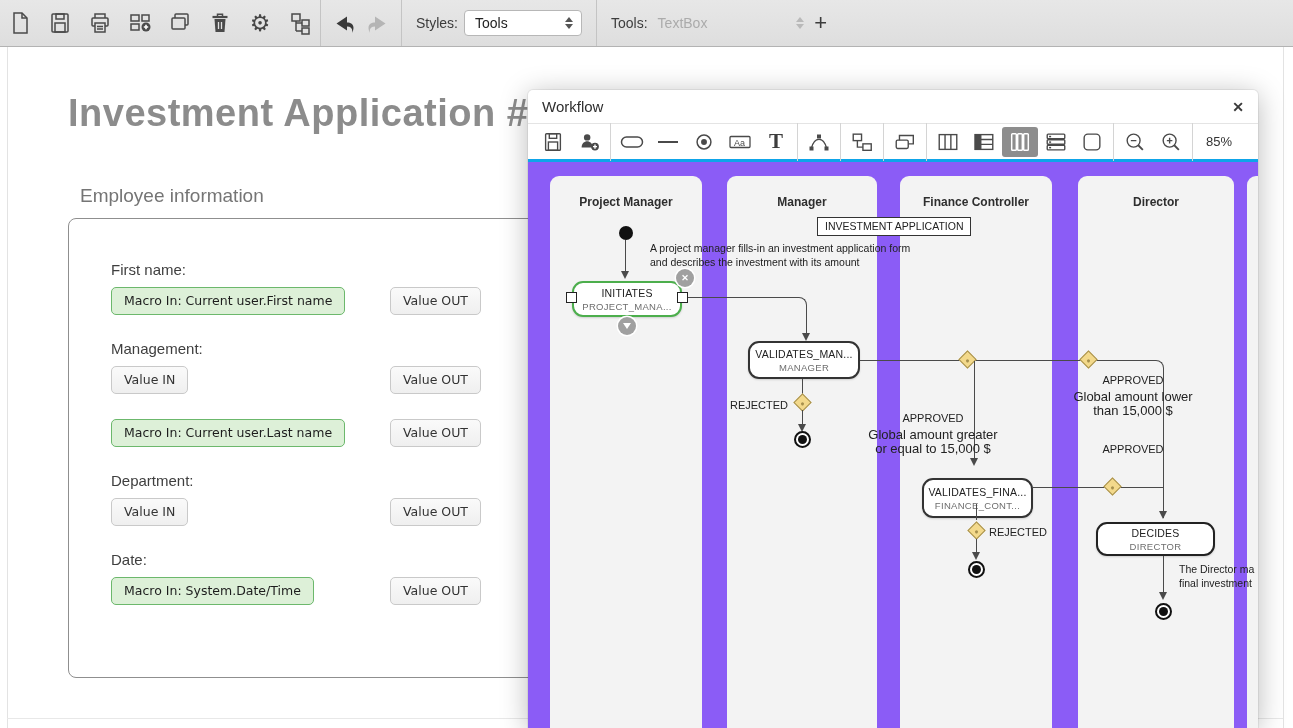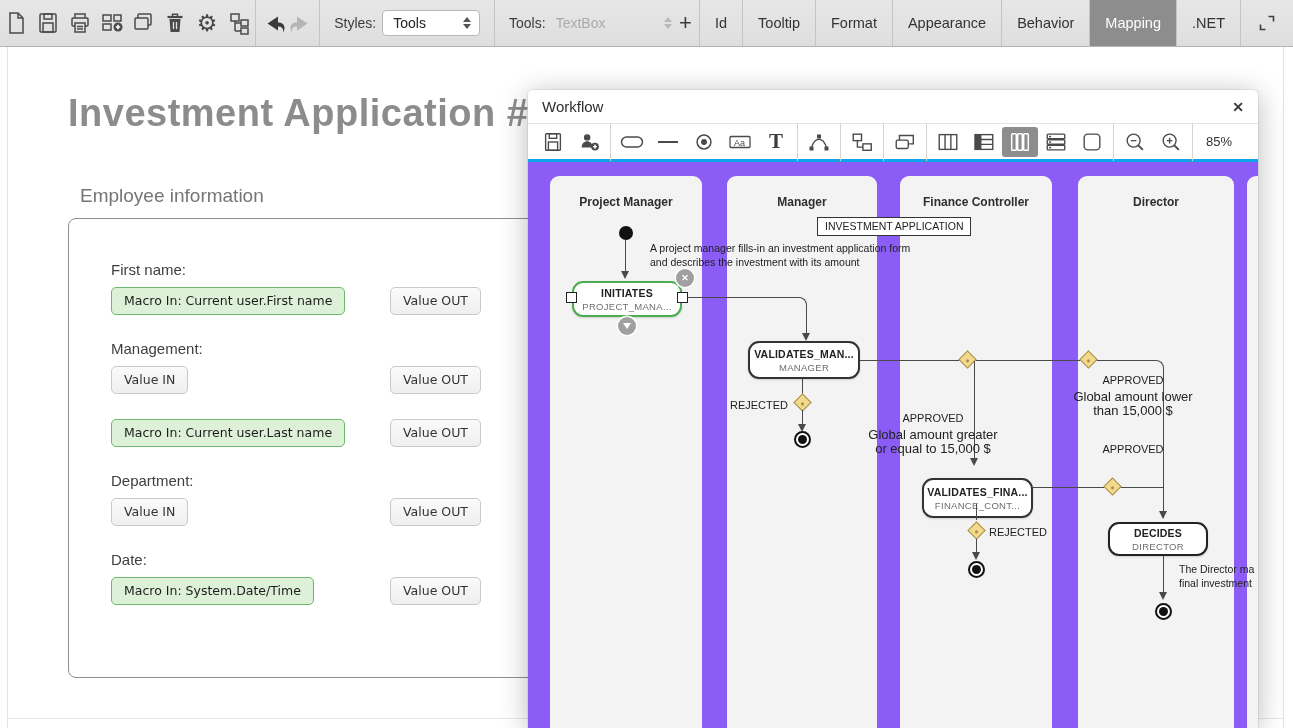--- a/index.html
+++ b/index.html
@@ -84,21 +84,21 @@
   .start-node { position:absolute; width:14px; height:14px; background:#111; border-radius:50%; }
   .end-node { position:absolute; width:17px; height:17px; background:#fff; border:2px solid #111;
     border-radius:50%; display:flex; align-items:center; justify-content:center; }
   .end-node i { width:9px; height:9px; background:#111; border-radius:50%; }
 
   .wf-node { position:absolute; background:#fff; border:2px solid #333; border-radius:11px;
     display:flex; flex-direction:column; align-items:center; justify-content:center; cursor:pointer;
     box-shadow:0 1px 2px rgba(0,0,0,.15); }
   .wf-node.green { border-color:#4cae4c; }
   .wf-node.thick { border-width:2.5px; border-color:#222; }
-  .wf-node-title { font-size:10.5px; font-weight:bold; color:#222; letter-spacing:.2px; }
+  .wf-node-title { font-size:10.5px; font-weight:normal; color:#222; letter-spacing:.2px; }
   .wf-node-sub { font-size:9.5px; color:#6e6e6e; letter-spacing:.3px; margin-top:2px; }
 
   .handle { position:absolute; width:11px; height:11px; background:#fff; border:1.5px solid #222; }
   .node-btn { position:absolute; width:18px; height:18px; background:#a0a0a0; border-radius:50%;
     color:#fff; display:flex; align-items:center; justify-content:center; cursor:pointer;
     box-shadow:0 0 0 1.5px #fff; }
   .node-btn.x { font-size:9px; font-weight:bold; }
   .node-btn.down span { display:block; width:0; height:0; border-left:4px solid transparent;
     border-right:4px solid transparent; border-top:6px solid #fff; }
 
@@ -196,35 +196,20 @@
     <div class="tb-sep"></div>
     <div class="tb-label">Tools:</div>
     <div class="tb-select-ghost">
       <span style="flex:1">TextBox</span>
       <span class="stepper ghost">
           <i class="up"></i>
           <i class="dn"></i>
         </span>
     </div>
     <div class="plus-btn">+</div>
-    <div class="tabs">
-      <div class="tab">Id</div>
-      <div class="tab">Tooltip</div>
-      <div class="tab">Format</div>
-      <div class="tab">Appearance</div>
-      <div class="tab">Behavior</div>
-      <div class="tab active">Mapping</div>
-      <div class="tab">.NET</div>
-      <div class="tab">
-        <svg class="ic" width="22" height="22" viewBox="0 0 22 22" fill="none" stroke="#3c3c3c" stroke-width="1.6">
-            <path d="M12.5 4.5 h5 v5"></path>
-            <path d="M9.5 17.5 h-5 v-5"></path>
-          </svg>
-      </div>
-    </div>
   </div>
 
   <div class="page-edge" style="left:7px"></div>
   <div class="page-edge" style="left:1283px"></div>
   <div class="footer-line"></div>
 
   <div class="page-title">Investment Application #</div>
   <div class="section-title">Employee information</div>
 
   <div class="fieldset">
@@ -463,21 +448,21 @@
 
       <div class="edge-v" style="left:448px;top:342px;height:16px"></div>
       <div class="diamond" style="left:442px;top:362px"></div>
       <div class="edge-v" style="left:448px;top:377px;height:13px"></div>
       <div class="arr-d" style="left:444px;top:390px"></div>
       <div class="end-node" style="left:440px;top:399px">
           <i></i>
         </div>
       <div class="flow-label" style="left:461px;top:364px">REJECTED</div>
 
-      <div class="wf-node thick" style="left:580px;top:360px;width:100px;height:34px">
+      <div class="wf-node thick" style="left:568px;top:360px;width:119px;height:34px">
         <div class="wf-node-title">DECIDES</div>
         <div class="wf-node-sub">DIRECTOR</div>
       </div>
       <div class="edge-v" style="left:635px;top:394px;height:36px"></div>
       <div class="arr-d" style="left:631px;top:430px"></div>
       <div class="end-node" style="left:627px;top:441px">
           <i></i>
         </div>
 
       <div class="anno" style="left:651px;top:400px">

